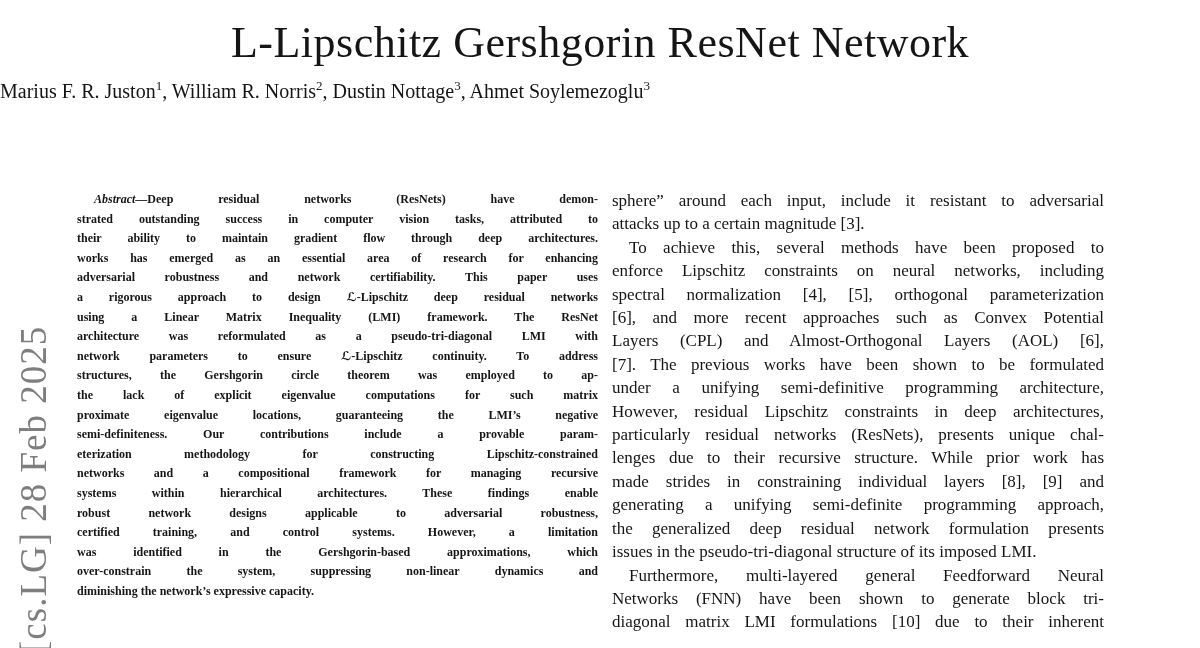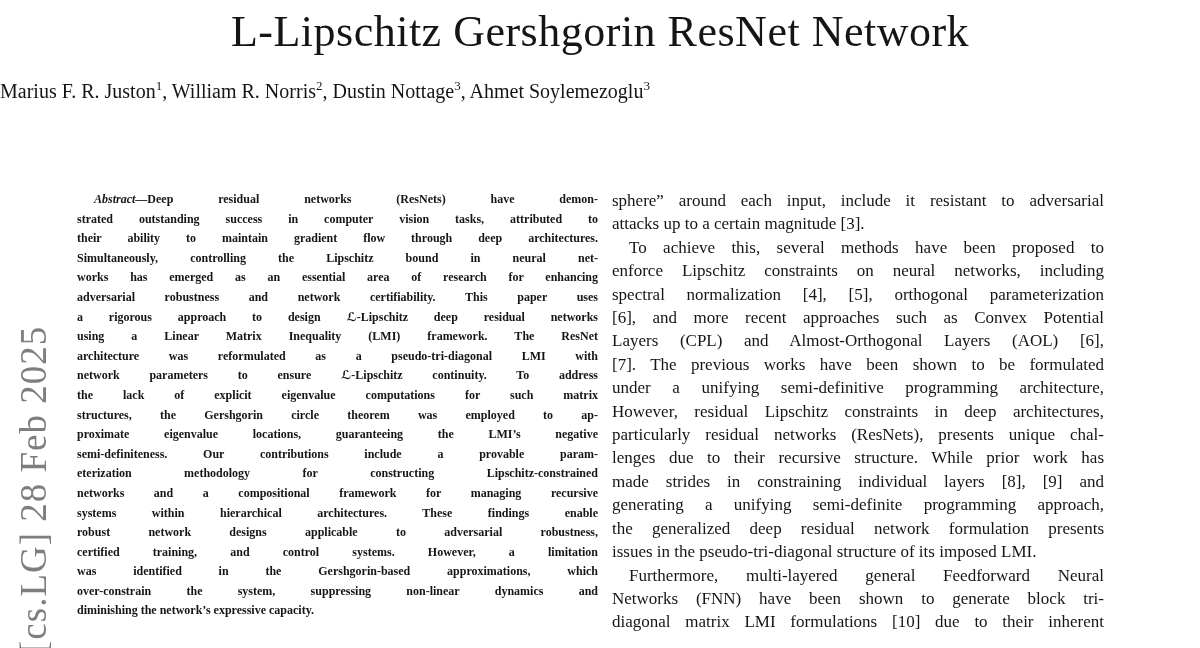--- a/index.html
+++ b/index.html
@@ -21,21 +21,21 @@
     white-space: nowrap;
     font-size: 37px;
     letter-spacing: 1px;
     color: #7e7e7e;
   }
   .title {
     position: absolute;
     left: 0;
     right: 0;
     top: 2px;
-    margin: 4px;
+    margin: 15px;
     text-align: center;
     font-size: 44px;
     font-weight: 400;
     letter-spacing: 0.5px;
   }
   .authors {
     position: absolute;
     left: 0;
     right: 0;
     top: 80px;
@@ -93,38 +93,37 @@
     </div>
 
   <div class="col col-left">
 
       <div class="jline abs-line indent"><span class="lead">Abstract</span><span>—Deep residual networks (ResNets) have demon-</span></div>
 
       <div class="jline abs-line"><span class="lead"></span><span>strated outstanding success in computer vision tasks, attributed to</span></div>
 
       <div class="jline abs-line"><span class="lead"></span><span>their ability to maintain gradient flow through deep architectures.</span></div>
 
-      <div class="jline abs-line"><span class="lead"></span><span>Simultaneously, controlling the Lipschitz bound in neural net-</span></div>
 
       <div class="jline abs-line"><span class="lead"></span><span>works has emerged as an essential area of research for enhancing</span></div>
 
       <div class="jline abs-line"><span class="lead"></span><span>adversarial robustness and network certifiability. This paper uses</span></div>
 
       <div class="jline abs-line"><span class="lead"></span><span>a rigorous approach to design ℒ-Lipschitz deep residual networks</span></div>
 
       <div class="jline abs-line"><span class="lead"></span><span>using a Linear Matrix Inequality (LMI) framework. The ResNet</span></div>
 
       <div class="jline abs-line"><span class="lead"></span><span>architecture was reformulated as a pseudo-tri-diagonal LMI with</span></div>
 
 
       <div class="jline abs-line"><span class="lead"></span><span>network parameters to ensure ℒ-Lipschitz continuity. To address</span></div>
 
+      <div class="jline abs-line"><span class="lead"></span><span>structures, the Gershgorin circle theorem was employed to ap-</span></div>
+
       <div class="jline abs-line"><span class="lead"></span><span>the lack of explicit eigenvalue computations for such matrix</span></div>
-
-      <div class="jline abs-line"><span class="lead"></span><span>structures, the Gershgorin circle theorem was employed to ap-</span></div>
 
       <div class="jline abs-line"><span class="lead"></span><span>proximate eigenvalue locations, guaranteeing the LMI’s negative</span></div>
 
       <div class="jline abs-line"><span class="lead"></span><span>semi-definiteness. Our contributions include a provable param-</span></div>
 
       <div class="jline abs-line"><span class="lead"></span><span>eterization methodology for constructing Lipschitz-constrained</span></div>
 
       <div class="jline abs-line"><span class="lead"></span><span>networks and a compositional framework for managing recursive</span></div>
 
       <div class="jline abs-line"><span class="lead"></span><span>systems within hierarchical architectures. These findings enable</span></div>

